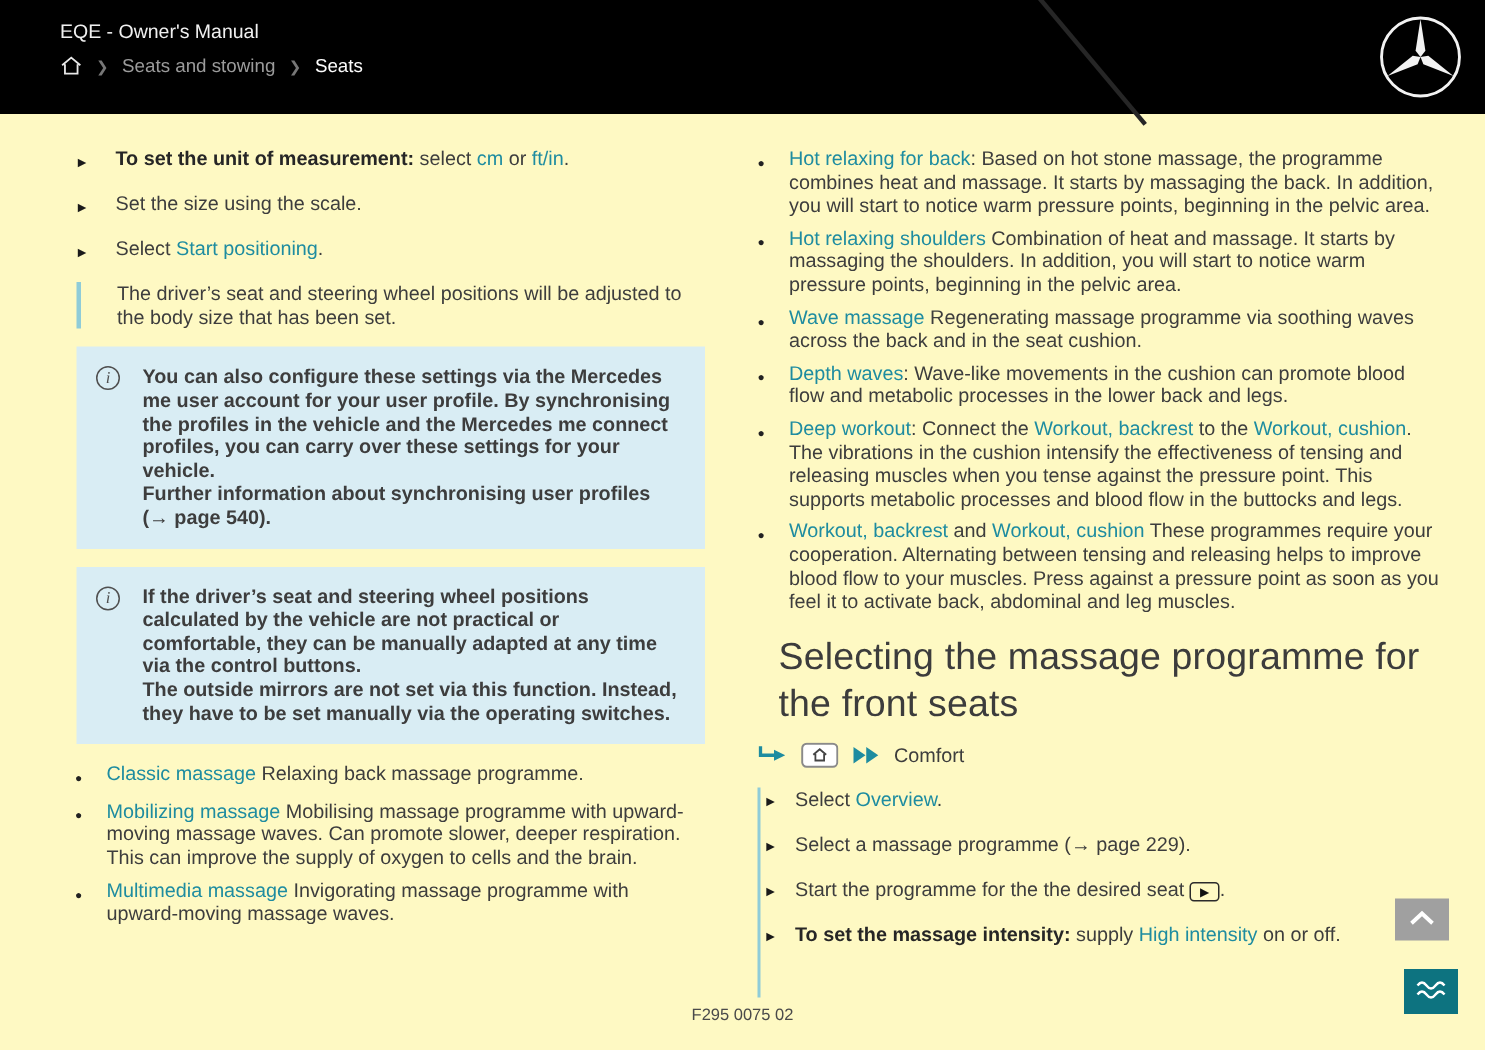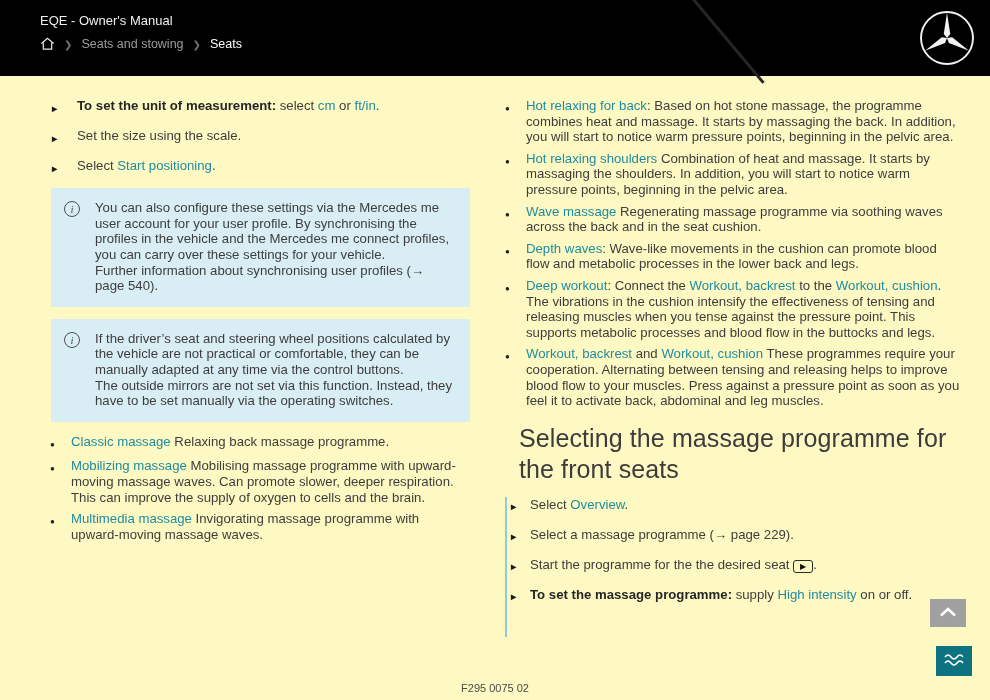--- a/index.html
+++ b/index.html
@@ -41,40 +41,40 @@
   .seg-link { color:#1e8ca0; }
   .seg-play { display:inline-block; min-width:20px; text-align:center; border:1.3px solid #2b2b2b;
               border-radius:3px; font-size:8px; line-height:11px; height:13px; padding:0 3px;
               color:#111; vertical-align:0px; }
 
   
   .info { position:relative; background:#d9edf4; padding:12px 16px 13px 44px; margin:2px 0 12px 1px; }
   .info-i { position:absolute; left:13px; top:13px; width:16px; height:16px; border:1.4px solid #4f4f4f;
             border-radius:50%; font-family:"Liberation Serif", serif; font-style:italic; font-size:11px;
             line-height:14px; text-align:center; color:#4f4f4f; }
-  .info-text { white-space:pre-line; color:#3d3d3d; }
+  .info-text { white-space:pre-line; color:#3d3d3d;font-weight:bold; }
 
   
   .h2 { font-size:25px; line-height:31px; font-weight:400; color:#3c3c3c; letter-spacing:0.1px; }
   .h2-left  { margin:20px 0 14px; }
   .h2-right { margin:14px 14px 10px; }
 
   
   .mm-label { margin:0 0 7px; }
   .mm-row { display:flex; align-items:center; gap:9px; height:18px; }
   .mm-row svg { display:block; }
   .mm-text { font-size:13.2px; color:#3d3d3d; }
 
   
   .btn { position:absolute; border:none; display:flex; align-items:center; justify-content:center; cursor:pointer; }
   .btn-top   { right:24px; top:599px; width:36px; height:28px; background:#a0a0a0; }
   .btn-quick { right:18px; top:646px; width:36px; height:30px; background:#0d7380; }
 
   
-  .footer-code { position:absolute; bottom:6px; left:0; width:100%; text-align:center;
+  .footer-code { position:absolute; bottom:17px; left:0; width:100%; text-align:center;
                  font-size:11px; color:#4a4a4a; }
 </style>
 </head>
 <body>
 
 <div class="page">
 
   <div class="hdr">
     <div class="hdr-title">EQE - Owner's Manual</div>
     <div class="crumbs">
@@ -108,20 +108,23 @@
           <span class="li-body"><span class="seg-bold">To set the unit of measurement:</span><span class="seg-plain"> select </span><span class="seg-link">cm</span><span class="seg-plain"> or </span><span class="seg-link">ft/in</span><span class="seg-plain">.</span></span>
         </div>
         <div class="li arrow">
           <span class="marker m-arrow">►</span>
           <span class="li-body"><span class="seg-plain">Set the size using the scale.</span></span>
         </div>
         <div class="li arrow">
           <span class="marker m-arrow">►</span>
           <span class="li-body"><span class="seg-plain">Select </span><span class="seg-link">Start positioning</span><span class="seg-plain">.</span></span>
         </div>
+        <div class="li result">
+          <span class="li-body"><span class="seg-plain">The driver’s seat and steering wheel positions will be adjusted to the body size that has been set.</span></span>
+        </div>
       </div>
 
     <div class="info">
       <span class="info-i">i</span>
       <p class="info-text">You can also configure these settings via the Mercedes me user account for your user profile. By synchronising the profiles in the vehicle and the Mercedes me connect profiles, you can carry over these settings for your vehicle.
 Further information about synchronising user profiles (→ page 540).</p>
     </div>
 
     <div class="info">
       <span class="info-i">i</span>
@@ -170,37 +173,58 @@
         </div>
         <div class="li dot">
           <span class="marker m-dot">●</span>
           <span class="li-body"><span class="seg-link">Workout, backrest</span><span class="seg-plain"> and </span><span class="seg-link">Workout, cushion</span><span class="seg-plain"> These programmes require your cooperation. Alternating between tensing and releasing helps to improve blood flow to your muscles. Press against a pressure point as soon as you feel it to activate back, abdominal and leg muscles.</span></span>
         </div>
       </div>
 
     <h2 class="h2 h2-right">Selecting the massage programme for the front seats</h2>
 
 
+    <div class="mm-row">
+      <span>
+        <svg width="20" height="15" viewBox="0 0 20 15">
+          <path d="M2 1.5 V7.5 H11" stroke="#1e8ca0" stroke-width="2.2" fill="none"></path>
+          <polygon points="11,3.8 11,11.2 18.5,7.5" fill="#1e8ca0"></polygon>
+        </svg>
+      </span>
+      <span>
+        <svg width="25" height="17" viewBox="0 0 25 17">
+          <rect x="0.8" y="0.8" width="23.4" height="15.4" rx="3" stroke="#8a8a8a" stroke-width="1.3" fill="#ffffff"></rect>
+          <path d="M8.2 8.2 L12.5 4.5 L16.8 8.2 M9.6 7.7 V12 H15.4 V7.7" stroke="#444" stroke-width="1.2" fill="none"></path>
+        </svg>
+      </span>
+      <span>
+        <svg width="19" height="13" viewBox="0 0 19 13">
+          <polygon points="1,1 1,12 9,6.5" fill="#1e8ca0"></polygon>
+          <polygon points="9.5,1 9.5,12 17.5,6.5" fill="#1e8ca0"></polygon>
+        </svg>
+      </span>
+      <span class="mm-text">Comfort</span>
+    </div>
 
     <div class="steps steps-lined">
         <div class="li arrow">
           <span class="marker m-arrow">►</span>
           <span class="li-body"><span class="seg-plain">Select </span><span class="seg-link">Overview</span><span class="seg-plain">.</span></span>
         </div>
         <div class="li arrow">
           <span class="marker m-arrow">►</span>
           <span class="li-body"><span class="seg-plain">Select a massage programme (→ page 229).</span></span>
         </div>
         <div class="li arrow">
           <span class="marker m-arrow">►</span>
           <span class="li-body"><span class="seg-plain">Start the programme for the the desired seat </span><span class="seg-play">▶</span><span class="seg-plain">.</span></span>
         </div>
         <div class="li arrow">
           <span class="marker m-arrow">►</span>
-          <span class="li-body"><span class="seg-bold">To set the massage programme:</span><span class="seg-plain"> supply </span><span class="seg-link">High intensity</span><span class="seg-plain"> on or off.</span></span>
+          <span class="li-body"><span class="seg-bold">To set the massage intensity:</span><span class="seg-plain"> supply </span><span class="seg-link">High intensity</span><span class="seg-plain"> on or off.</span></span>
         </div>
       </div>
   </section>
 
   <button class="btn btn-top">
     <span>
       <svg width="18" height="12" viewBox="0 0 18 12">
         <polyline points="2,9.5 9,3 16,9.5" stroke="#fff" stroke-width="2.6" fill="none"></polyline>
       </svg>
     </span>

